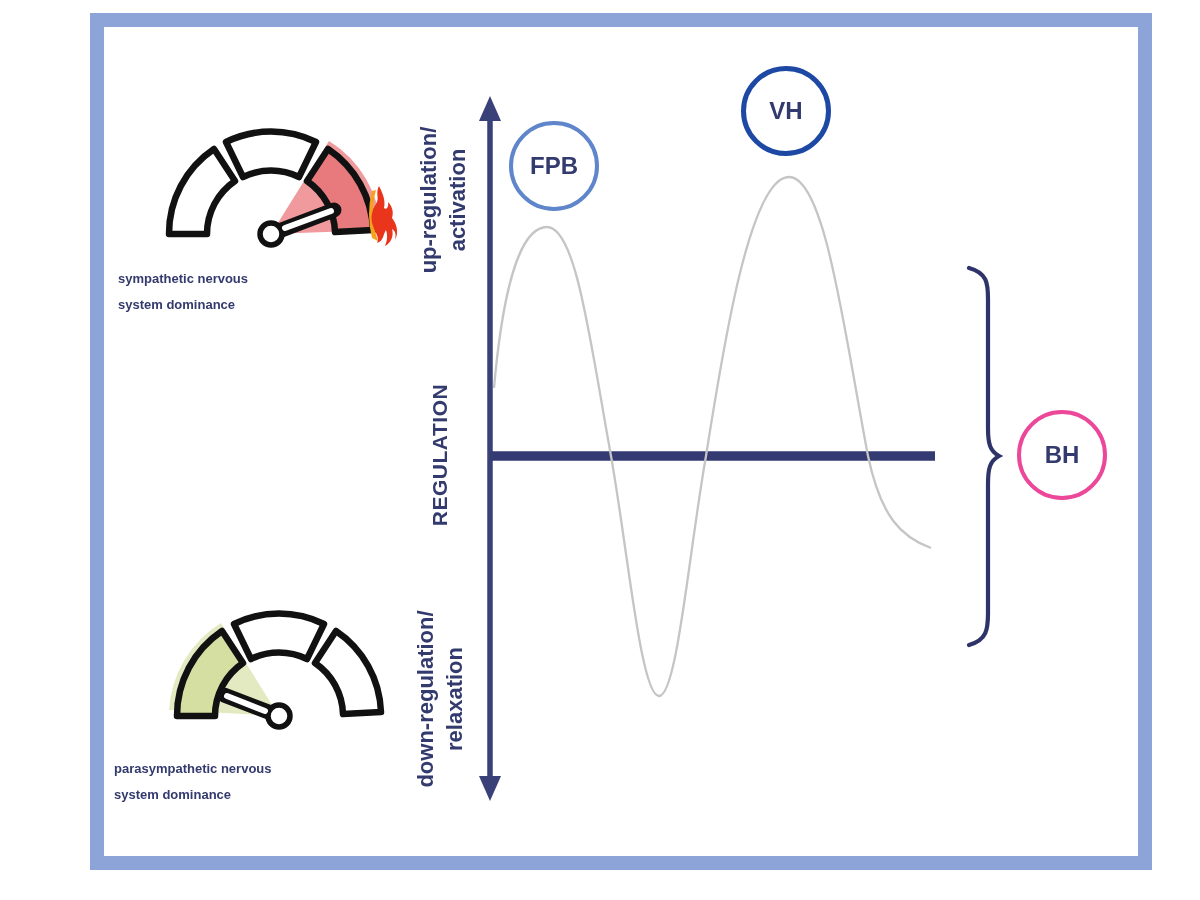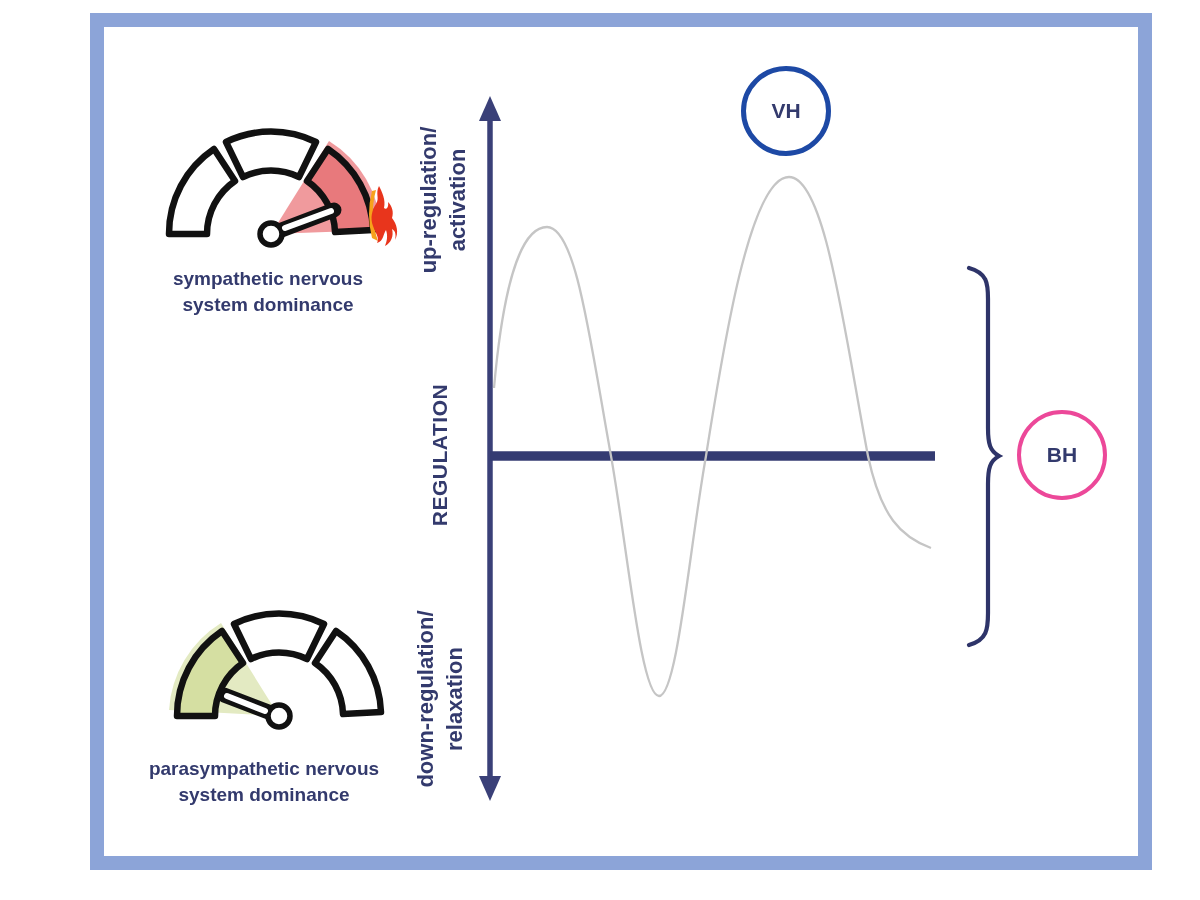--- a/index.html
+++ b/index.html
@@ -15,23 +15,22 @@
     position: absolute;
     left: 90px; top: 13px;
     width: 1062px; height: 857px;
     box-sizing: border-box;
     border: 14px solid #8ca4d8;
   }
   svg.art { position: absolute; left: 0; top: 0; }
 
   .caption {
     position: absolute;
-    text-align: center;
     font-weight: bold;
-    font-size: 19px;
+    font-size: 13px;
     line-height: 26px;
     color: #333a6d;
   }
   .cap-sym  { left: 118px; top: 266px; width: 300px; }
   .cap-para { left: 114px; top: 756px; width: 300px; }
 
   .vlabel {
     position: absolute;
     text-align: center;
     font-weight: bold;
@@ -46,21 +45,21 @@
 
   .node {
     position: absolute;
     box-sizing: border-box;
     border-radius: 50%;
     background: #ffffff;
     display: flex;
     align-items: center;
     justify-content: center;
     font-weight: bold;
-    font-size: 21px;
+    font-size: 24px;
     color: #333a6d;
   }
   .node-fpb { left: 509px; top: 121px; width: 90px; height: 90px; border: 4px solid #5f85ca; }
   .node-vh  { left: 741px; top:  66px; width: 90px; height: 90px; border: 5px solid #1d49a5; }
   .node-spb { left: 611px; top: 710px; width: 92px; height: 92px; border: 4px solid #a8badf; }
   .node-bh  { left:1017px; top: 410px; width: 90px; height: 90px; border: 4px solid #ec4899; }
 </style>
 </head>
 <body>
 
@@ -126,20 +125,23 @@
     <div>activation</div>
   </div>
   <div class="vlabel vlabel-mid">
     <div>REGULATION</div>
   </div>
   <div class="vlabel vlabel-down">
     <div>down-regulation/</div>
     <div>relaxation</div>
   </div>
 
+  <div class="node node-fpb">
+    <span>FPB</span>
+  </div>
   <div class="node node-vh">
     <span>VH</span>
   </div>
   <div class="node node-bh">
     <span>BH</span>
   </div>
 
 </div>
 
 </body></html>

